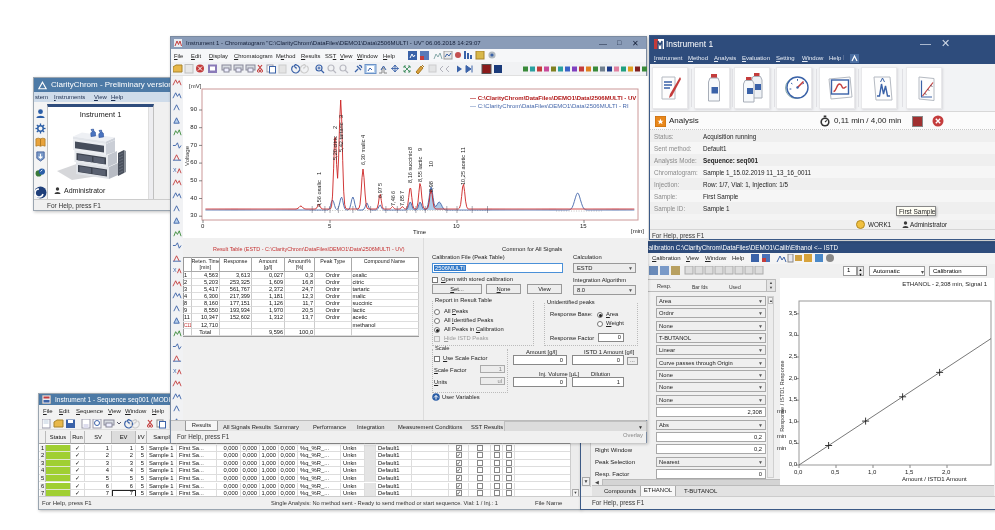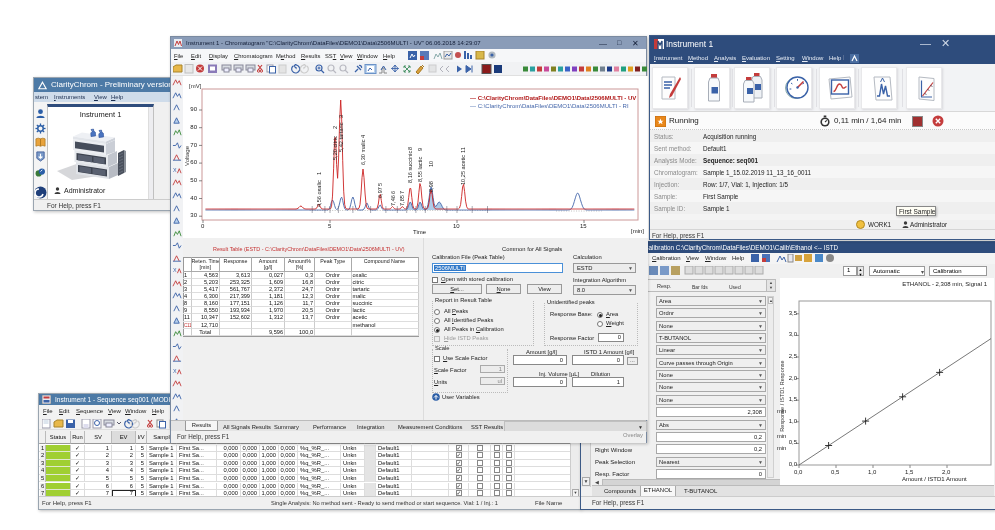--- a/index.html
+++ b/index.html
@@ -1032,28 +1032,28 @@
       <path d="M7.5 21 L18 7.5" stroke="#c43c3c" stroke-width="1.2"></path>
       <path d="M9.5 18 l1.8 1.8 M12.5 14 l1.8 1.8 M15.5 10 l1.8 1.8" stroke="#445" stroke-width="0.9"></path>
     </svg>
   </div>
 
   <div class="abs" style="left:0;right:0;top:76px;height:18px;background:#fbfbfb;border-bottom:1px dotted #c8c8c8;">
     <svg class="abs" style="left:5px;top:4px;" width="11" height="11">
         <rect width="11" height="11" fill="#e8871a" stroke="#c06a10"></rect>
         <path d="M5.5 2.5 L6.3 4.7 L8.6 4.7 L6.8 6.1 L7.5 8.3 L5.5 7 L3.5 8.3 L4.2 6.1 L2.4 4.7 L4.7 4.7 Z" fill="#fff"></path>
       </svg>
-    <span class="lbl" style="left:19px;top:4px;font-size:8px;color:#222;">Running</span>
+    <span class="lbl" style="left:19px;top:4px;font-size:8px;color:#222;">Analysis</span>
     <svg class="abs" style="left:169px;top:3px;" width="12" height="12" viewBox="0 0 12 12">
         <circle cx="6" cy="7" r="4.6" fill="#333"></circle>
         <circle cx="6" cy="7" r="3" fill="#fff"></circle>
         <rect x="4.7" y="0.5" width="2.6" height="1.8" fill="#333"></rect>
         <path d="M6 7 L7.8 5.4" stroke="#333" stroke-width="1.1"></path>
       </svg>
-    <span class="lbl" style="left:184px;top:4px;font-size:8px;color:#222;">0,11 min / 1,64 min</span>
+    <span class="lbl" style="left:184px;top:4px;font-size:8px;color:#222;">0,11 min / 4,00 min</span>
     <div class="abs" style="left:263px;top:5px;width:9px;height:9px;background:#a03030;outline:1px solid #888;"></div>
     <svg class="abs" style="left:282px;top:3px;" width="12" height="12" viewBox="0 0 12 12">
         <circle cx="6" cy="6" r="5.5" fill="#c43c3c"></circle>
         <path d="M3.8 3.8 L8.2 8.2 M8.2 3.8 L3.8 8.2" stroke="#fff" stroke-width="1.4"></path>
       </svg>
   </div>
 
   <div class="abs" style="left:0;right:0;top:94px;height:90px;background:#f4f4f4;font-size:6.3px;">
     <div class="abs" style="left:0;right:0;top:0px;height:12px;background:#efefef;"></div>
     <div class="abs" style="left:0;right:0;top:12px;height:12px;background:#f6f6f6;"></div>

